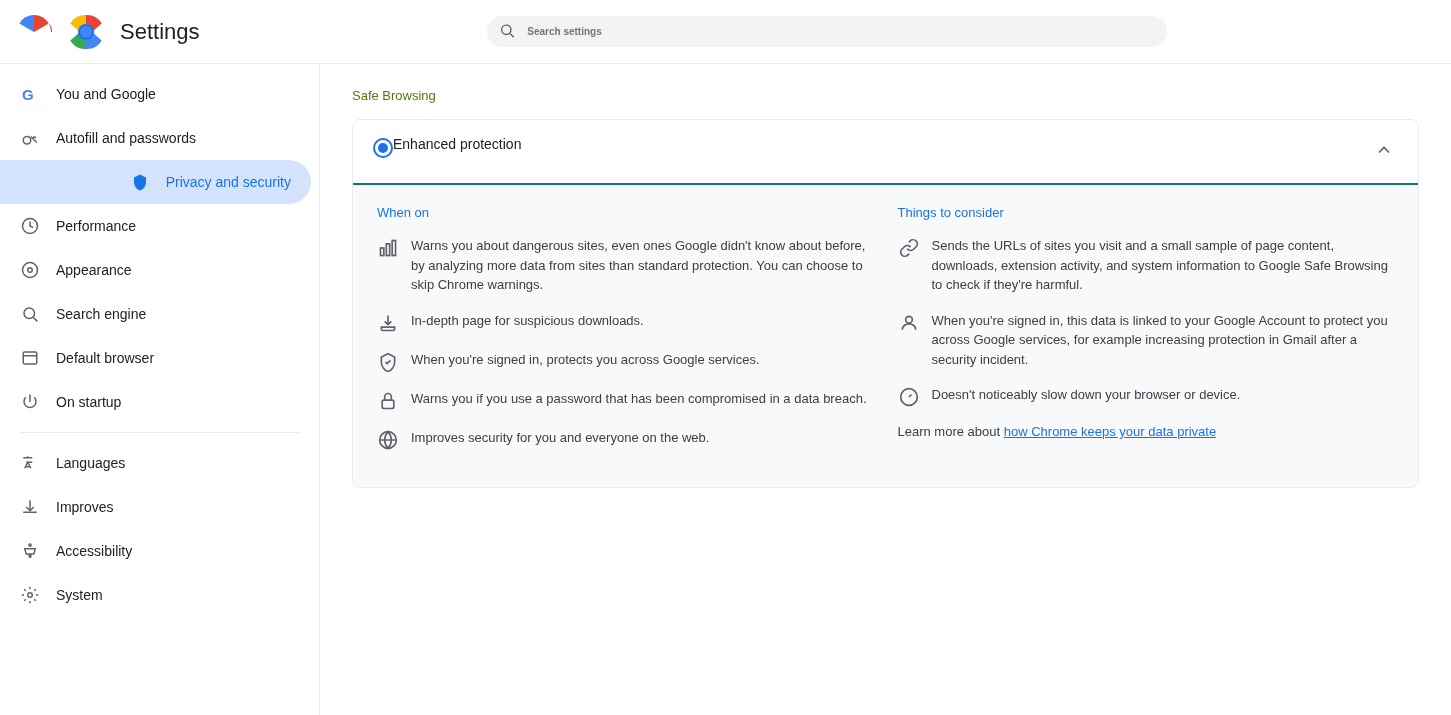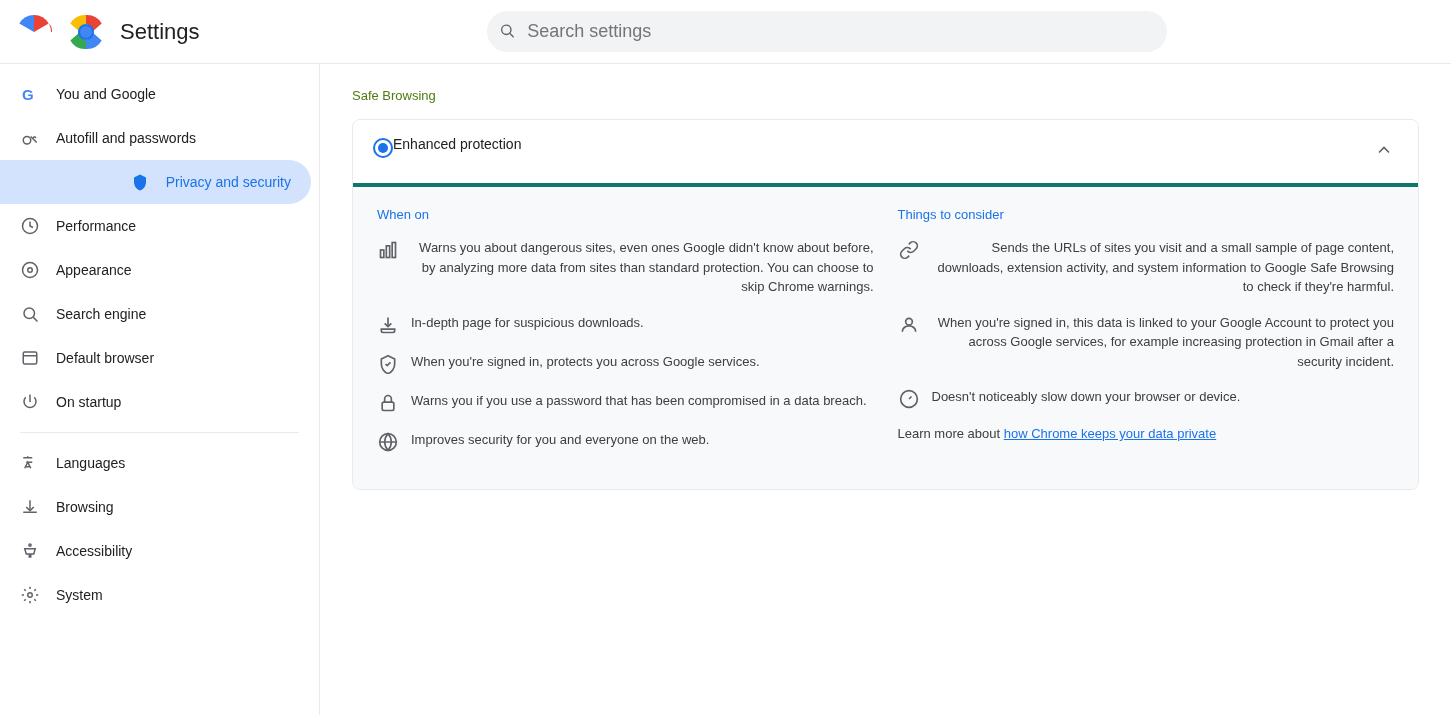--- a/index.html
+++ b/index.html
@@ -33,23 +33,24 @@
       max-width: 680px;
       margin: 0 auto;
       position: relative;
     }
     .search-bar input {
       width: 100%;
       padding: 10px 16px 10px 40px;
       border: none;
       border-radius: 24px;
       background: #f1f3f4;
-      font-size: 18px;
+      font-size: 10px;
       color: #8b5cf6;
       outline: none;
+      font-weight: bold;
     }
     .search-icon-wrap {
       position: absolute;
       left: 12px;
       top: 50%;
       transform: translateY(-50%);
       color: #5f6368;
     }
 
     
@@ -164,21 +165,21 @@
       margin-left: auto;
       color: #5f6368;
       flex-shrink: 0;
       cursor: pointer;
       padding: 4px;
     }
 
     
     .expanded-panel {
       background: #f8f9fa;
-      border-top: 4px solid #0f766e;
+      border-top: 2px solid #0f766e;
       padding: 20px 24px;
     }
 
     .two-col {
       display: grid;
       grid-template-columns: 1fr 1fr;
       gap: 24px;
     }
 
     .col-header {
@@ -186,21 +187,20 @@
       font-weight: 500;
       color: #1a73e8;
       margin-bottom: 16px;
     }
 
     .feature-item {
       display: flex;
       align-items: flex-start;
       gap: 12px;
       margin-bottom: 16px;
-      text-align: right;
     }
 
     .feature-icon {
       width: 22px;
       height: 22px;
       flex-shrink: 0;
       color: #5f6368;
       margin-top: 1px;
       display: flex;
       align-items: center;
@@ -380,21 +380,21 @@
     </div>
 
     <div class="sidebar-item">
       <span class="sidebar-icon">
         <svg width="18" height="18" viewBox="0 0 24 24" fill="none" stroke="#5f6368" stroke-width="2">
           <path d="M12 3v13"></path>
             <path d="M7 12l5 5 5-5"></path>
             <path d="M3 19h18"></path>
         </svg>
       </span>
-      <span>Browsing</span>
+      <span>Improves</span>
     </div>
 
     <div class="sidebar-item">
       <span class="sidebar-icon">
         <svg width="18" height="18" viewBox="0 0 24 24" fill="none" stroke="#5f6368" stroke-width="2">
           <circle cx="12" cy="4" r="1.5"></circle>
             <path d="M5 9h14l-2 7h-4v4h-2v-4H7z"></path>
         </svg>
       </span>
       <span>Accessibility</span>

